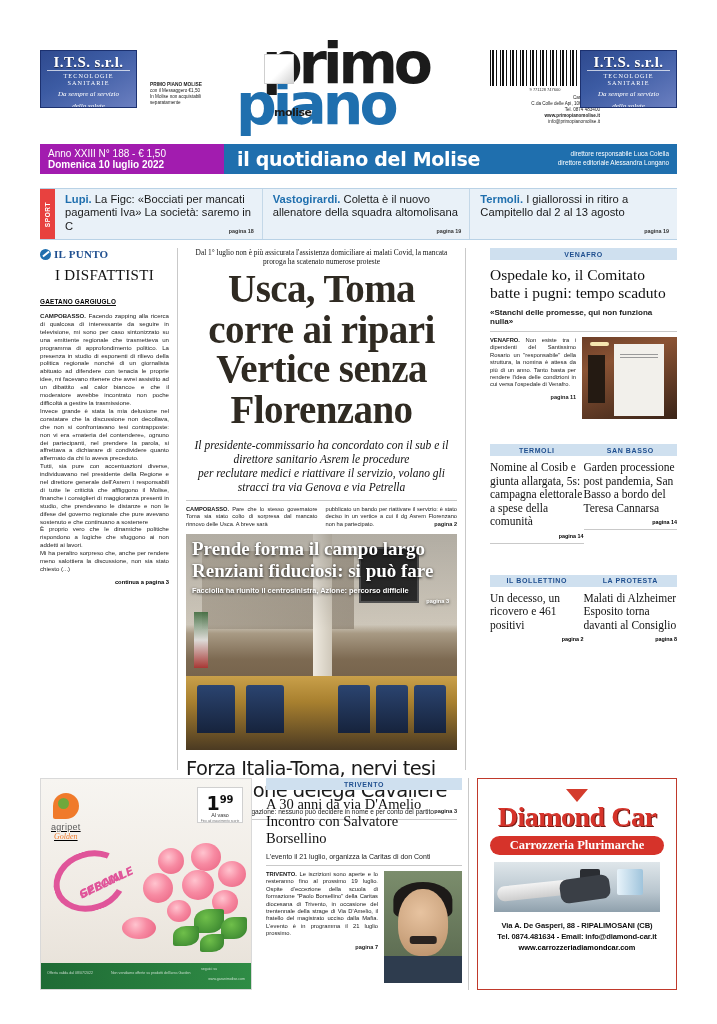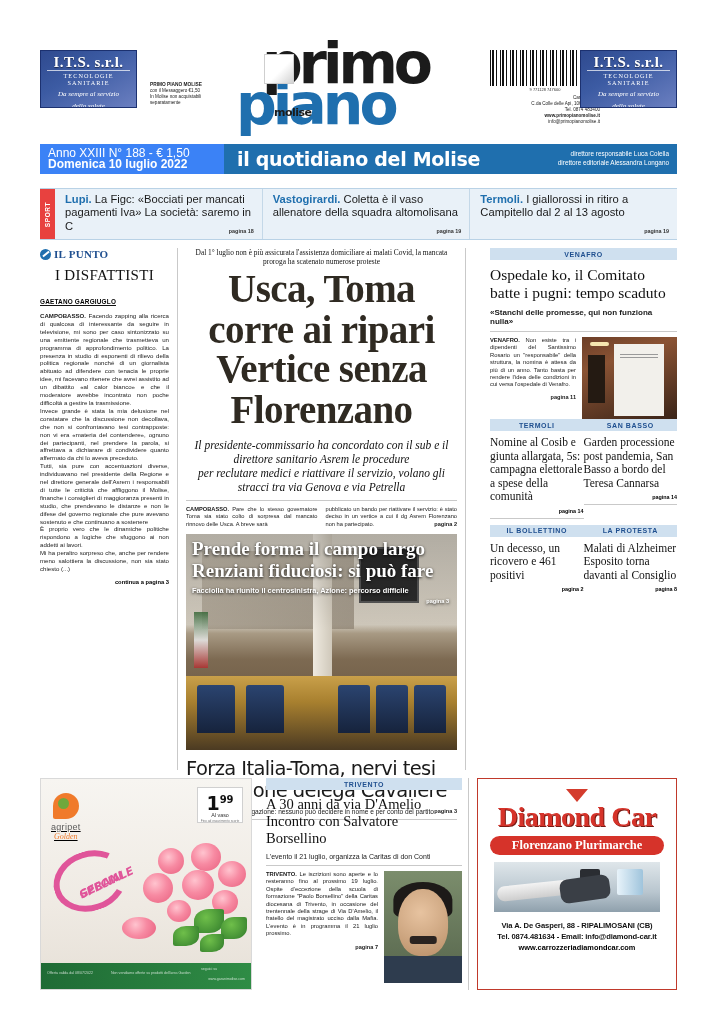--- a/index.html
+++ b/index.html
@@ -104,23 +104,23 @@
     text-align: right; font-size: 4.6px; line-height: 6px; color: #222;
   }
   .pub-info .bold { font-weight: bold; }
 
   .headbar {
     position: absolute; left: 0; top: 104px; width: 100%;
     height: 30px;
     display: flex; align-items: stretch;
   }
   .headbar-left {
-    width: 184px; background: #3b82f6; color: #fff;
+    width: 184px; background: #a21caf; color: #fff;
     padding: 4px 0 0 8px;
-    font-size: 12px; line-height: 11px;
+    font-size: 10px; line-height: 11px;
   }
   .headbar-left .b { font-weight: bold; }
   .headbar-mid {
     flex: 1; background: #1f6fae; color: #fff;
     font-family: "DejaVu Sans", sans-serif;
     font-weight: bold; font-size: 19px;
     display: flex; align-items: center; justify-content: center;
     letter-spacing: -.3px;
   }
   .headbar-right {
@@ -367,21 +367,21 @@
   .r-photo .door {
     position: absolute; left: 6%; top: 22%; width: 18%; height: 58%;
     background: #241a12;
   }
   .r-photo .lamp {
     position: absolute; left: 8%; top: 6%; width: 20%; height: 5%;
     background: #f6e6b0; border-radius: 2px;
   }
 
   .quad {
-    display: flex; gap: 0; margin-top: 0;
+    display: flex; gap: 0; margin-top: 25px;
   }
   .quad-col { flex: 1; }
   .q-head {
     font-family: "Liberation Serif", serif;
     font-size: 11.5px; line-height: 13.5px;
     color: #111; margin-top: 5px;
   }
   .q-pag {
     text-align: right; font-size: 5.4px; font-weight: bold;
     margin-top: 4px; padding-bottom: 4px;
@@ -640,21 +640,21 @@
 
   <div class="sport-strip">
     <div class="sport-tab">
       <span>SPORT</span>
     </div>
     <div class="sport-item">
       <b>Lupi.</b><span> La Figc: «Bocciati per mancati pagamenti Iva» La società: saremo in C</span>
       <div class="sport-pag">pagina 18</div>
     </div>
     <div class="sport-item">
-      <b>Vastogirardi.</b><span> Coletta è il vaso allenatore della squadra altomolisana</span>
+      <b>Vastogirardi.</b><span> Coletta è il nuovo allenatore della squadra altomolisana</span>
       <div class="sport-pag">pagina 19</div>
     </div>
     <div class="sport-item">
       <b>Termoli.</b><span> I giallorossi in ritiro a Campitello dal 2 al 13 agosto</span>
       <div class="sport-pag">pagina 19</div>
     </div>
   </div>
 
   <div class="main">
 
@@ -824,21 +824,21 @@
           <div class="face"></div>
           <div class="mustache"></div>
           <div class="shirt"></div>
         </div>
       </div>
     </div>
 
     <div class="ad-diamond">
       <div class="dia-gem"></div>
       <div class="dia-title">Diamond Car</div>
-      <div class="dia-ribbon">Florenzano Plurimarche</div>
+      <div class="dia-ribbon">Carrozzeria Plurimarche</div>
       <div class="dia-photo">
         <div class="arm"></div>
         <div class="gun"></div>
         <div class="glove"></div>
         <div class="can"></div>
       </div>
       <div class="dia-addr">
         <div>Via A. De Gasperi, 88 - RIPALIMOSANI (CB)</div>
         <div>Tel. 0874.481634 - Email: info@diamond-car.it</div>
       </div>

